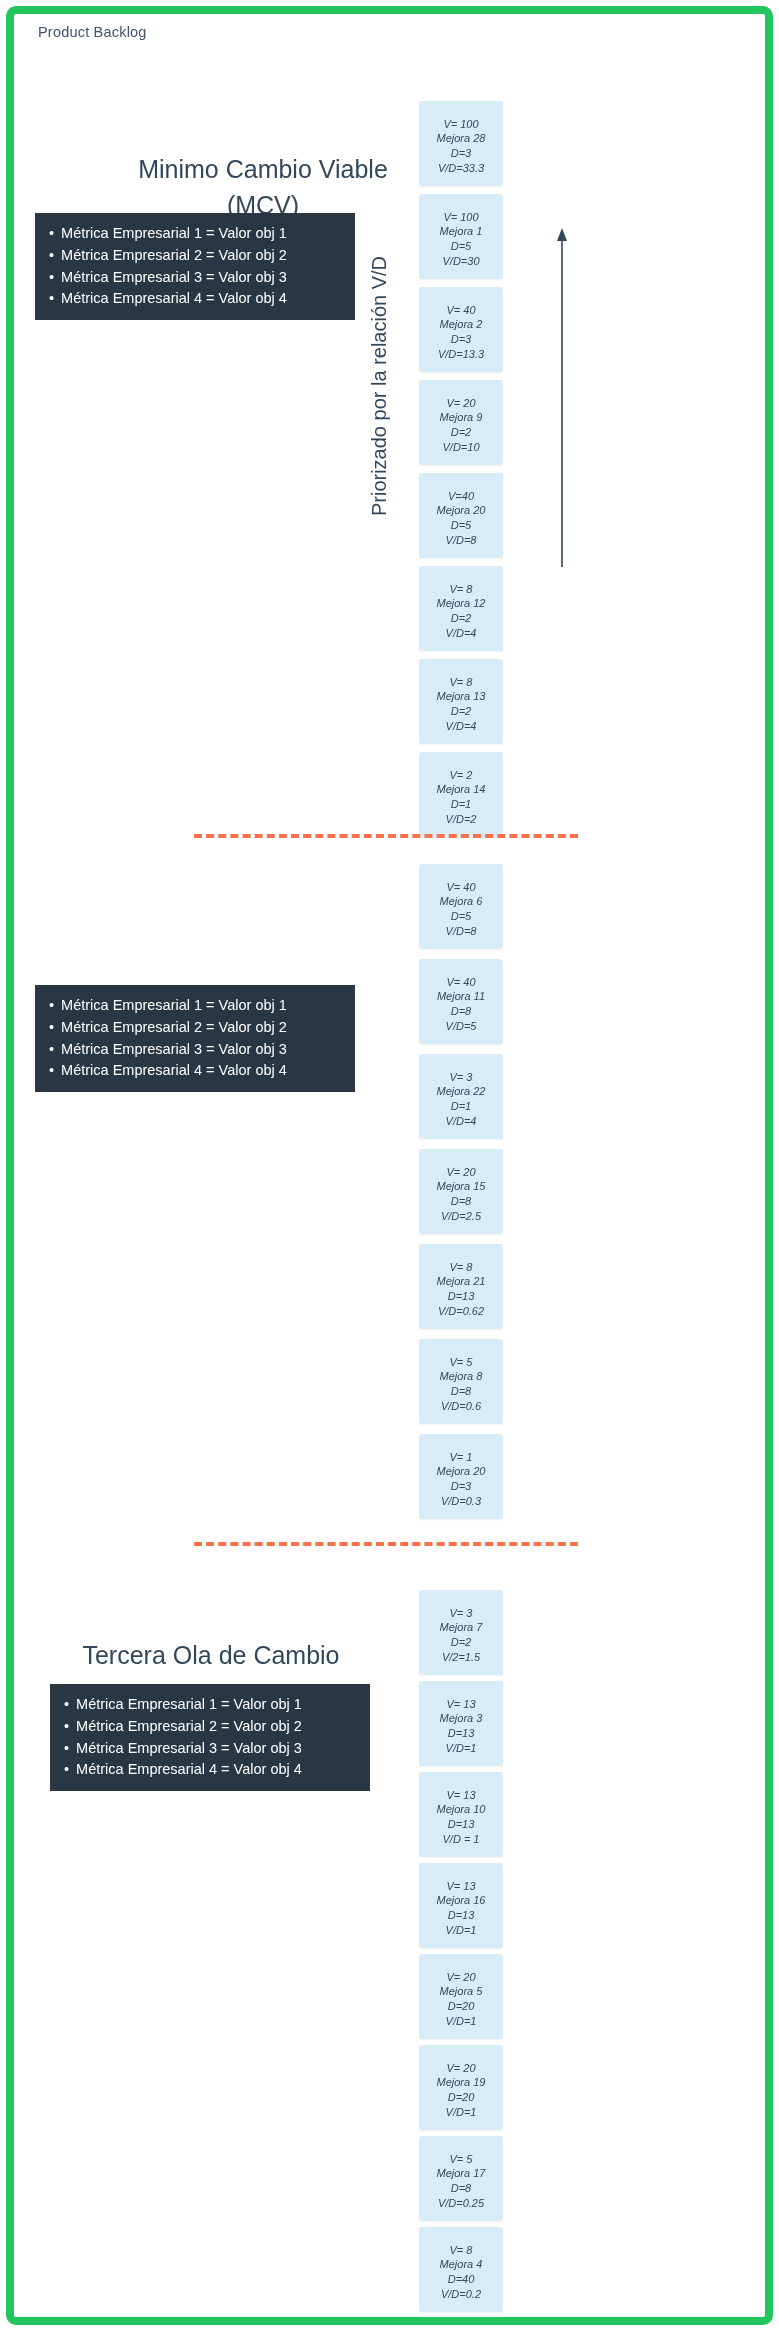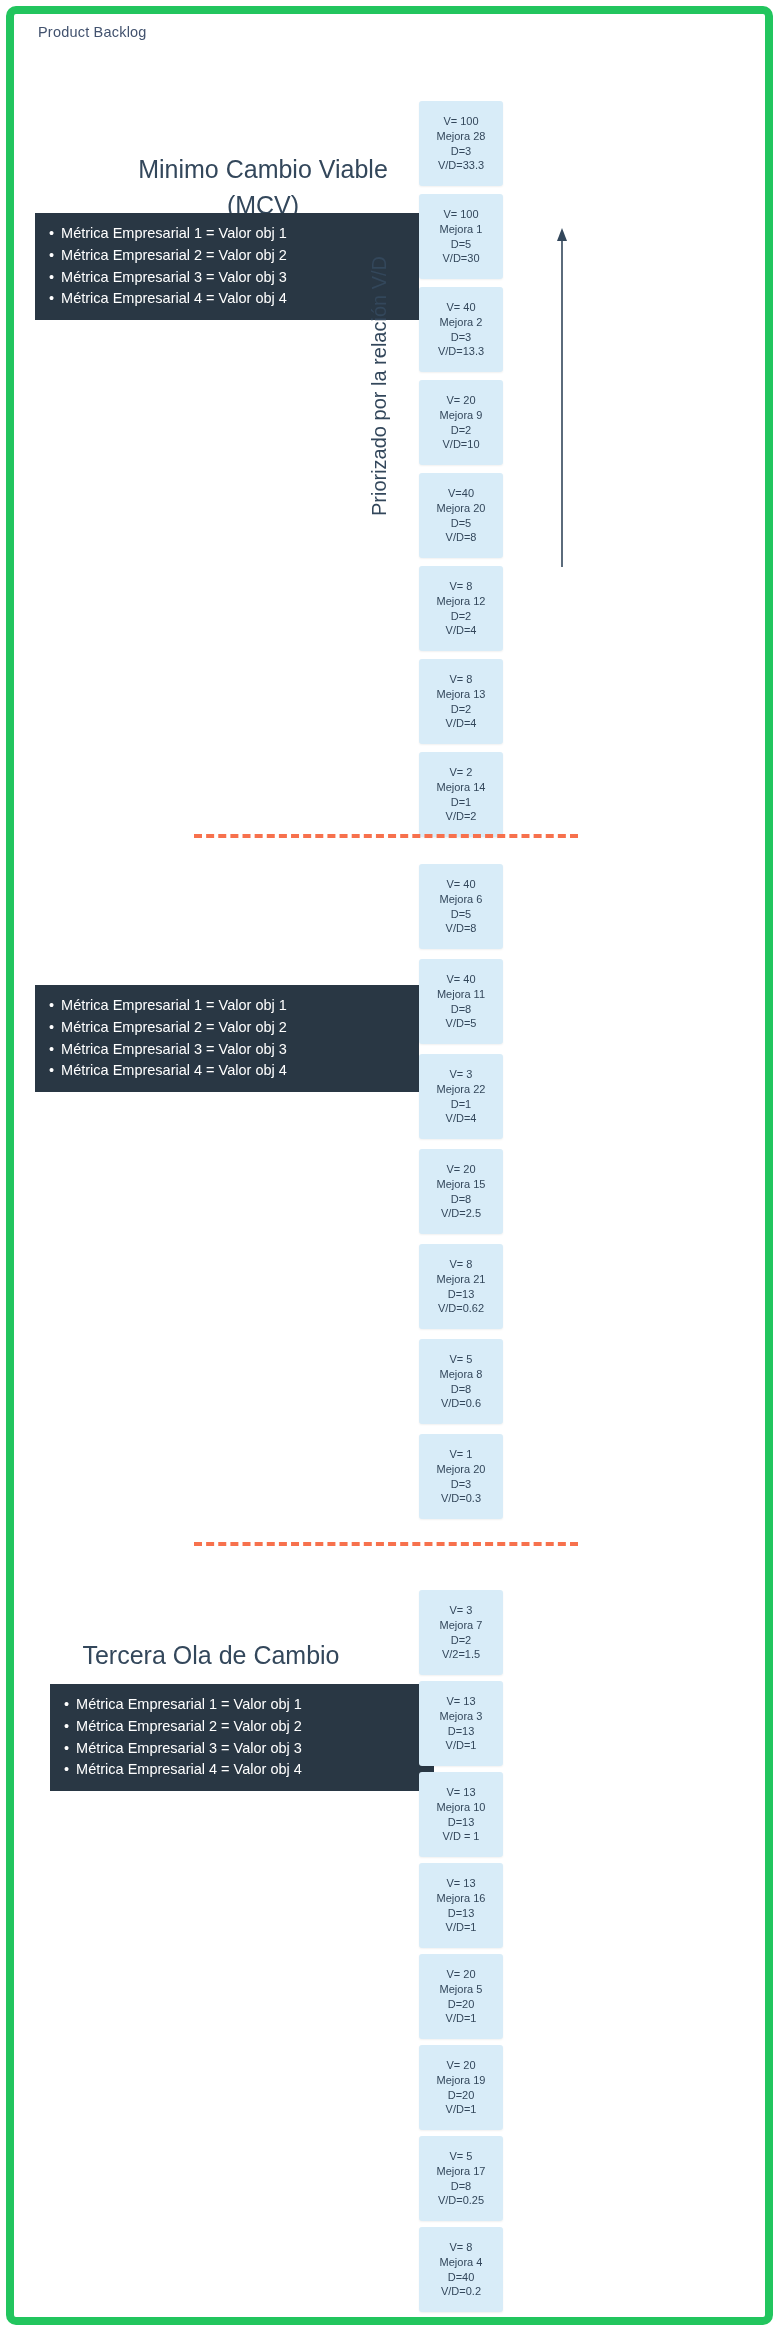--- a/index.html
+++ b/index.html
@@ -20,21 +20,21 @@
   }
   .section-title {
     position:absolute; text-align:center;
     font-size:25px; line-height:1.45; color:#33475b; font-weight:400;margin-top:47px;
   }
   .title-1 { left:124px; top:90px;  width:250px; }
   .title-2 { left:64px;  top:880px; width:260px; }
   .title-3 { left:67px;  top:1576px; width:260px; }
 
   .metrics-box {
-    position:absolute; width:384px;
+    position:absolute; width:320px;
     background:#293744; color:#ffffff;
     list-style:none; padding:10px 14px;
     font-size:14.5px; line-height:1.5;
   }
   .box-1 { left:21px; top:199px; }
   .box-2 { left:21px; top:971px; }
   .box-3 { left:36px; top:1670px; }
   .metric-line { white-space:nowrap; }
   .metric-line::before { content:"•"; margin-right:7px; }
 
@@ -63,23 +63,24 @@
     position:absolute; left:405px; width:84px;
     display:flex; flex-direction:column;
   }
   .col-1 { top:87px;   gap:8px; }
   .col-2 { top:850px;  gap:10px; }
   .col-3 { top:1576px; gap:6px; }
 
   .card {
     background:#d8ecf8; border-radius:3px;
     min-height:85px; padding:10px 3px;
-    display:flex; flex-direction:column; justify-content:center;
+    display:flex; flex-direction:column; justify-content:flex-end;
     text-align:center; font-size:11px; line-height:1.35; color:#33475b;
     box-shadow:0 1px 2px rgba(0,0,0,0.06);
+    font-style:italic;
   }
 </style>
 </head>
 <body>
 
 <div class="board">
 
   <div class="board-title">Product Backlog</div>
 
   <div class="section-title title-1">Minimo Cambio Viable (MCV)</div>

